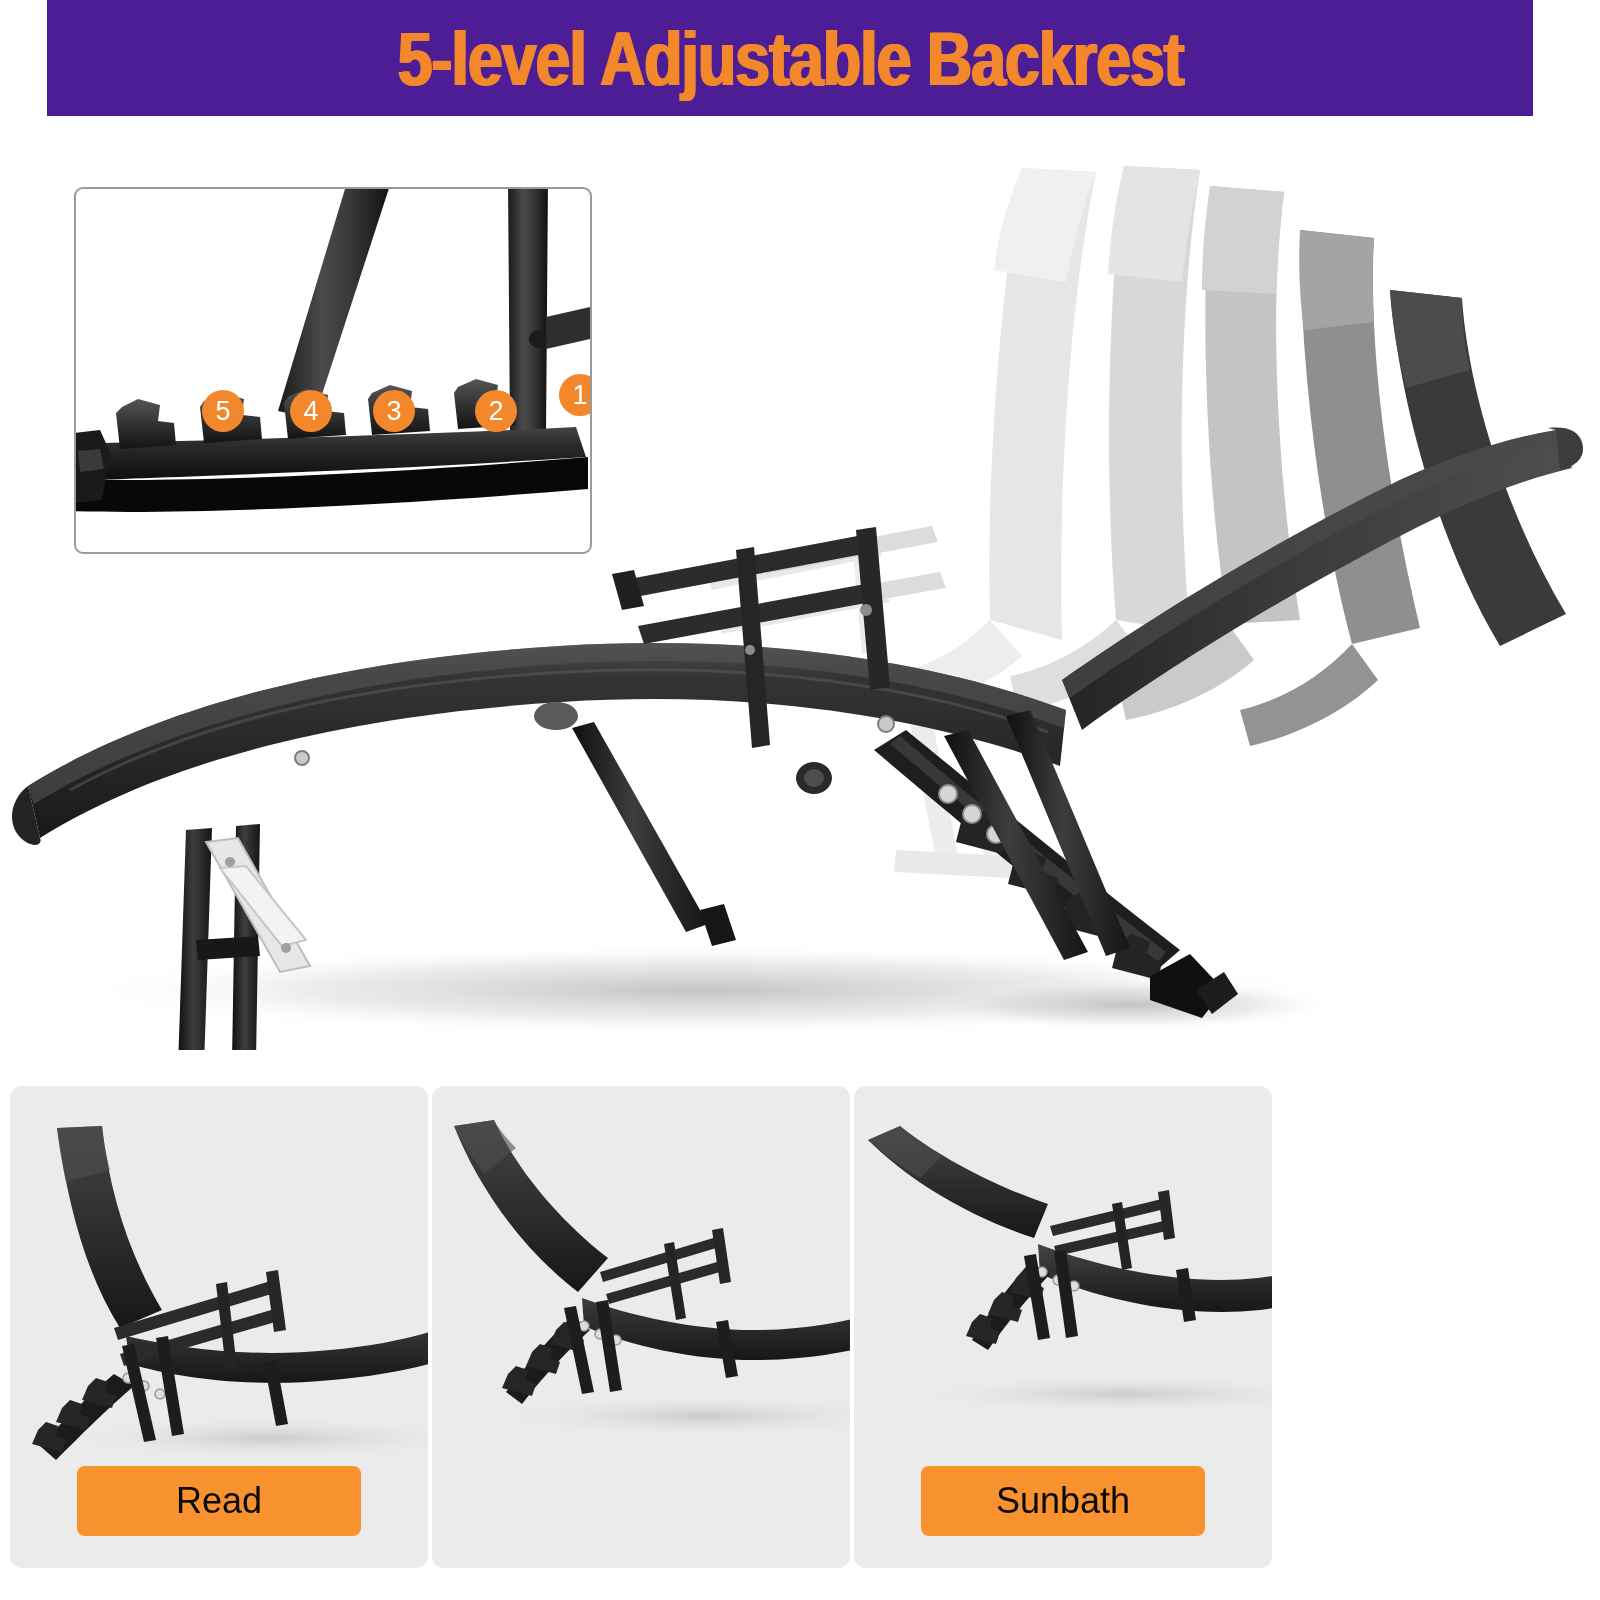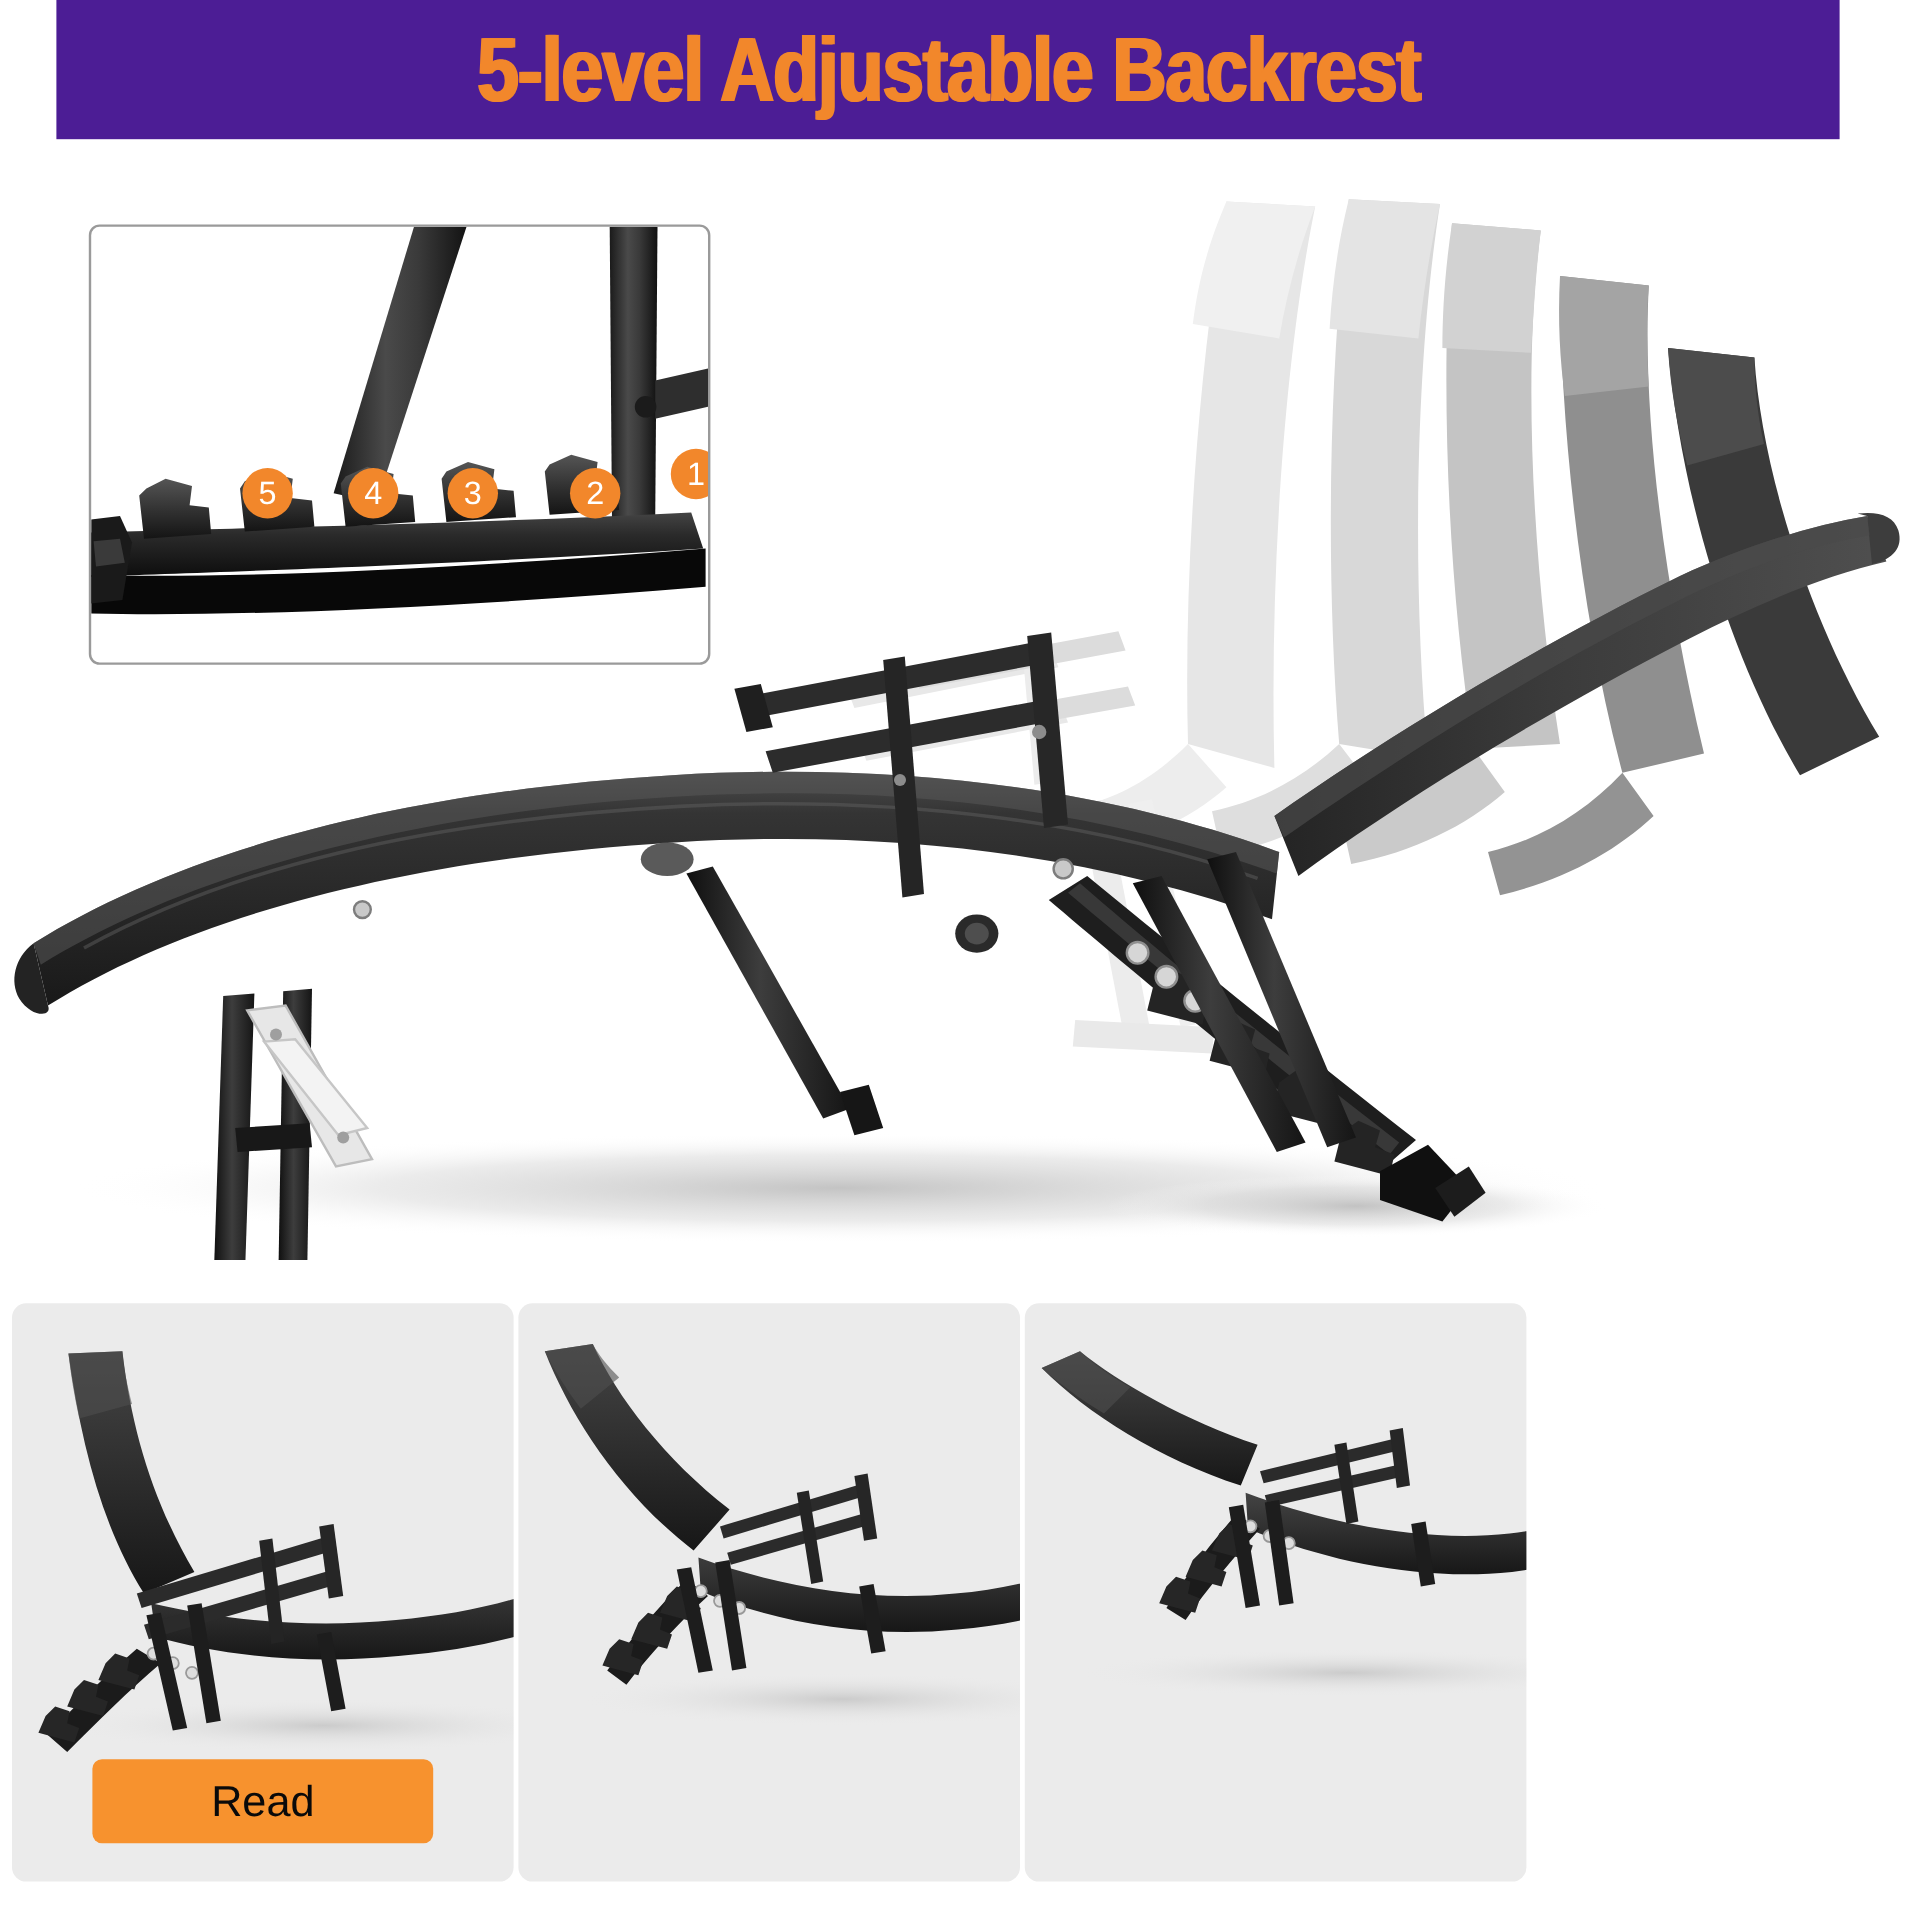--- a/index.html
+++ b/index.html
@@ -437,16 +437,17 @@
         <circle cx="204" cy="194" r="5" fill="#ddd" stroke="#999" stroke-width="1.5"></circle>
         <circle cx="220" cy="200" r="5" fill="#ddd" stroke="#999" stroke-width="1.5"></circle>
 
         <path d="M170,170 l12,-2 l14,84 l-12,2 z" fill="#1d1d1d"></path>
         <path d="M200,166 l12,-2 l12,86 l-12,2 z" fill="#1d1d1d"></path>
         <path d="M322,184 l12,-2 l8,52 l-12,2 z" fill="#1d1d1d"></path>
         <path d="M450,192 l12,-2 l22,80 l-12,2 z" fill="#1d1d1d"></path>
         <path d="M474,188 l12,-2 l2,86 l-12,2 z" fill="#1d1d1d"></path>
         <path d="M456,216 l32,-4 l2,10 l-32,4 z" fill="#f1f1f1"></path>
       </svg>
+      <div class="card-label">Sunbath</div>
     </div>
 
   </div>
 </div>
 
 </body></html>

